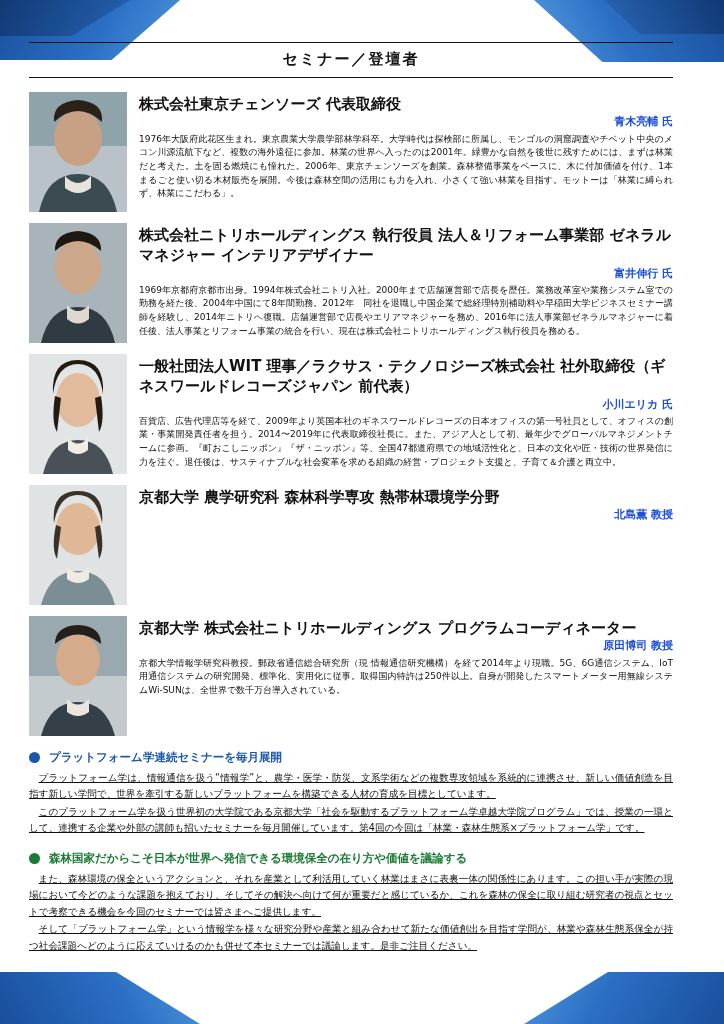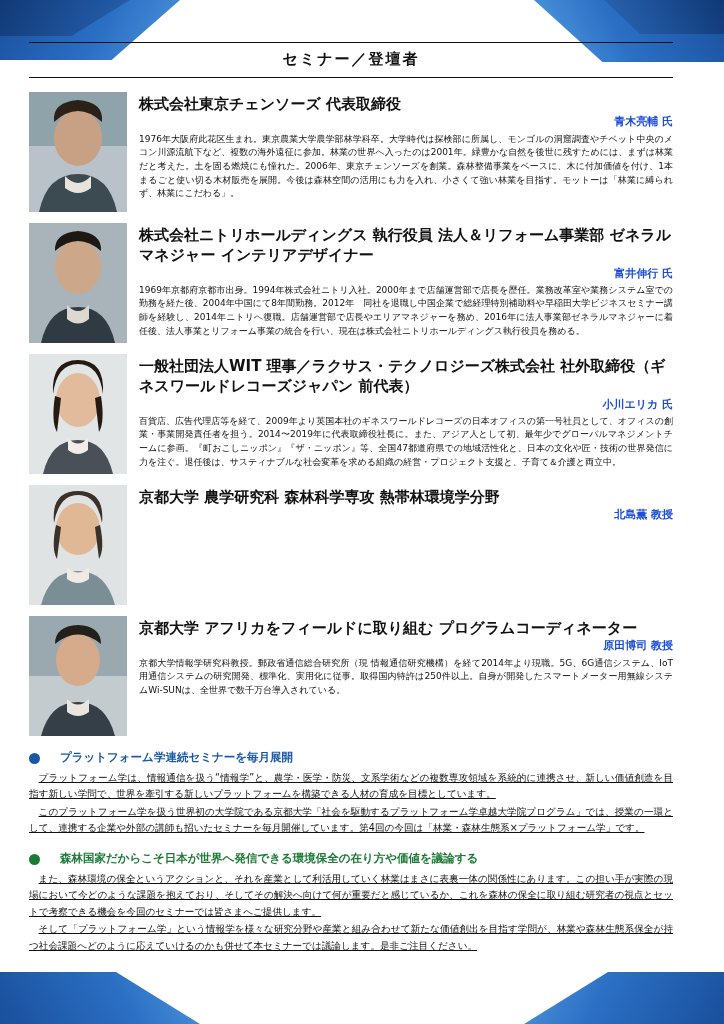--- a/index.html
+++ b/index.html
@@ -95,21 +95,21 @@
     margin-bottom: 3px;
     text-align: right;
   }
   .sp-bio {
     font-size: 9px; color: #111; line-height: 1.52; text-align: justify;
   }
 
   
   .article { margin-top: 14px; }
   .art-head {
-    display: flex; align-items: center; gap: 20px;
+    display: flex; align-items: flex-start; gap: 9px;
     margin-bottom: 5px;
   }
   .bullet {
     width: 11px; height: 11px; border-radius: 50%;
     background: #1a57a8; flex: 0 0 11px; margin-top: 2px;
   }
   .art-title {
     font-size: 11.5px; font-weight: bold; color: #1a57a8; line-height: 1.3;
   }
   .art-title.green { color: #1c7a37; }
@@ -225,21 +225,21 @@
         <svg class="bgshape" viewBox="0 0 98 120" preserveAspectRatio="none">
           <rect x="0" y="0" width="98" height="120" fill="#c3cbcf"></rect>
           <rect x="0" y="0" width="98" height="60" fill="#9aa8af"></rect>
           <ellipse cx="49" cy="44" rx="22" ry="26" fill="#d6ab8b"></ellipse>
           <path d="M26 28 q23 -19 46 0 q0 -18 -23 -19 q-23 1 -23 19z" fill="#23201c"></path>
           <path d="M12 120 q9 -34 37 -34 q28 0 37 34z" fill="#353f47"></path>
           <path d="M38 83 q11 11 22 0 l0 13 q-11 8 -22 0z" fill="#eae6df"></path>
         </svg>
       </div>
       <div class="sp-body">
-        <div class="sp-org">京都大学 アフリカをフィールドに取り組む プログラムコーディネーター</div>
+        <div class="sp-org">京都大学 株式会社ニトリホールディングス プログラムコーディネーター</div>
         <div class="sp-name">原田博司 教授</div>
         <div class="sp-bio">京都大学情報学研究科教授。郵政省通信総合研究所（現 情報通信研究機構）を経て2014年より現職。5G、6G通信システム、IoT用通信システムの研究開発、標準化、実用化に従事。取得国内特許は250件以上。自身が開発したスマートメーター用無線システムWi-SUNは、全世界で数千万台導入されている。</div>
       </div>
     </div>
 
     <div class="article">
       <div class="art-head">
         <span class="bullet"></span>
         <span class="art-title">プラットフォーム学連続セミナーを毎月展開</span>
       </div>

